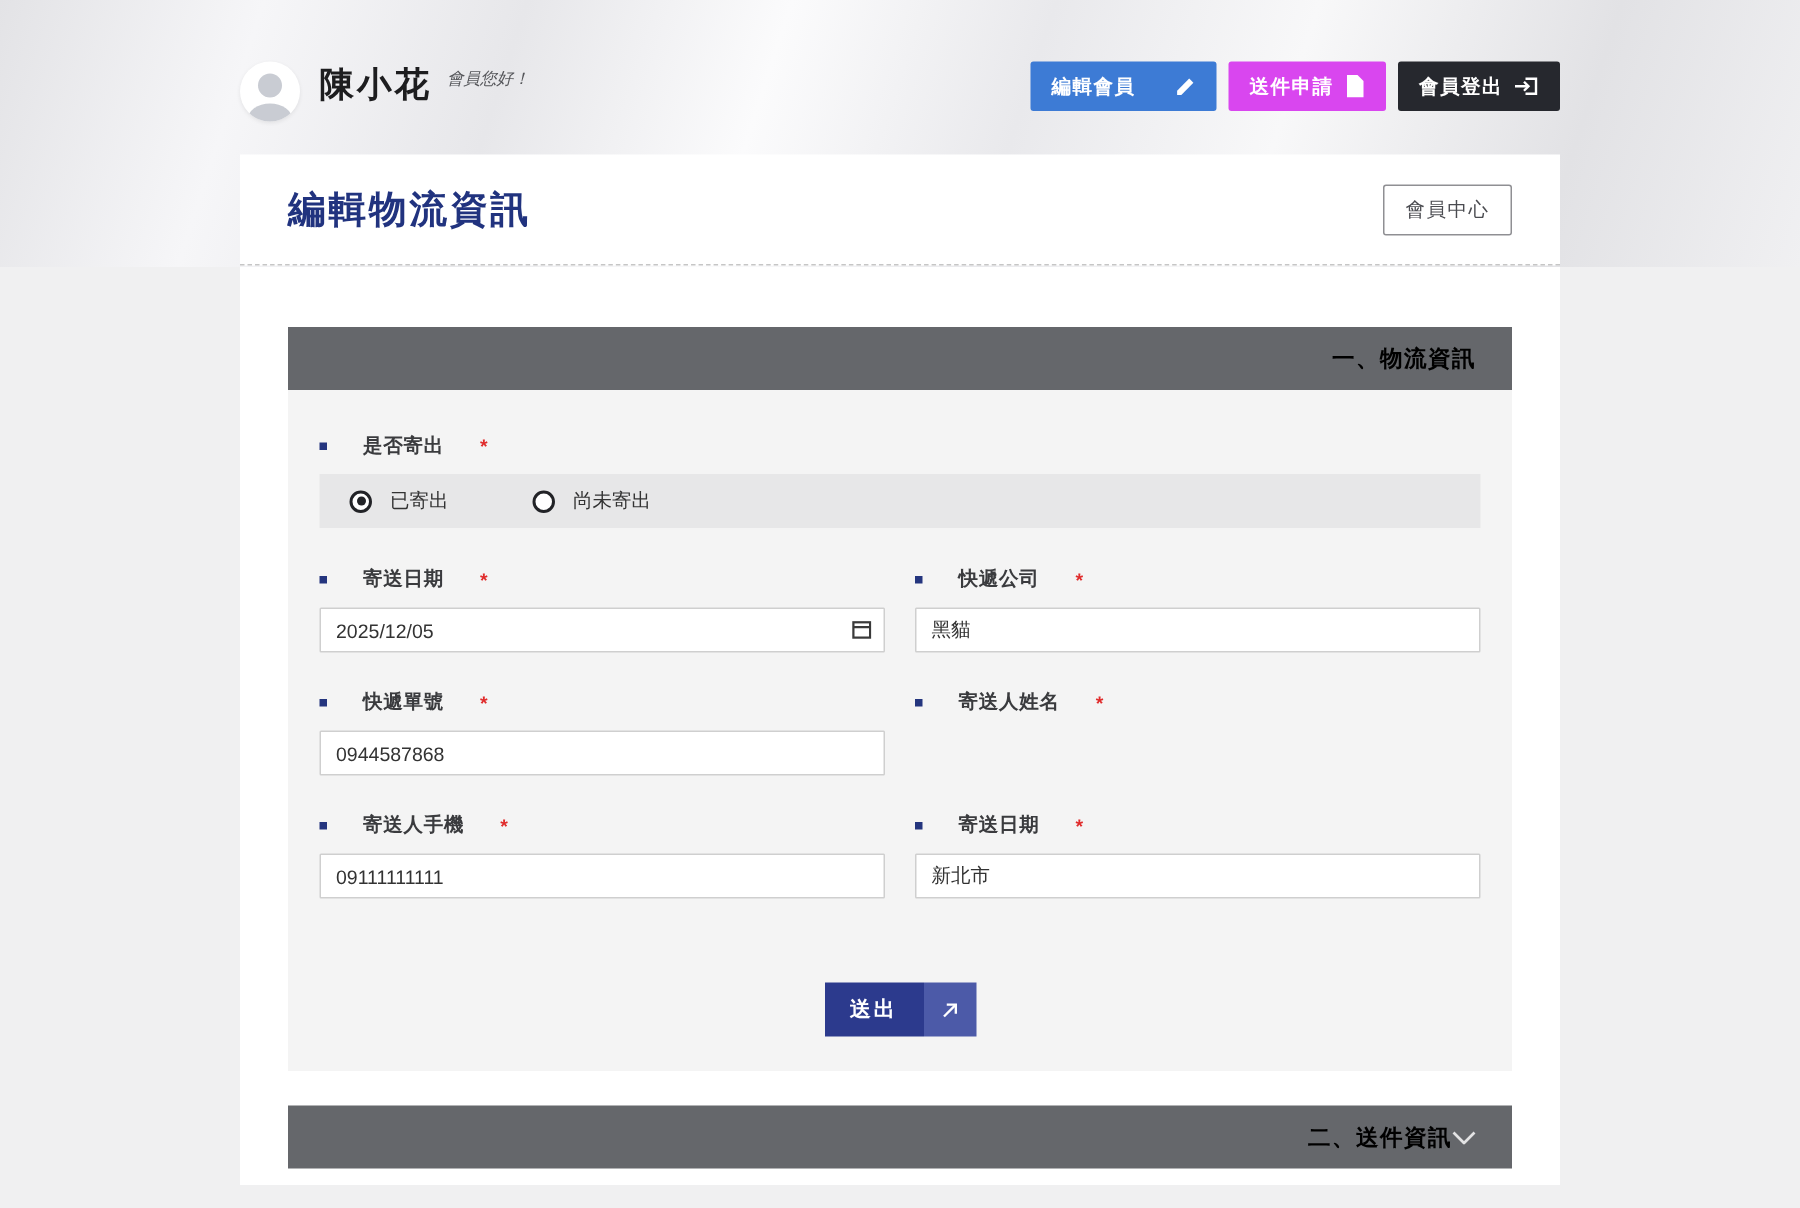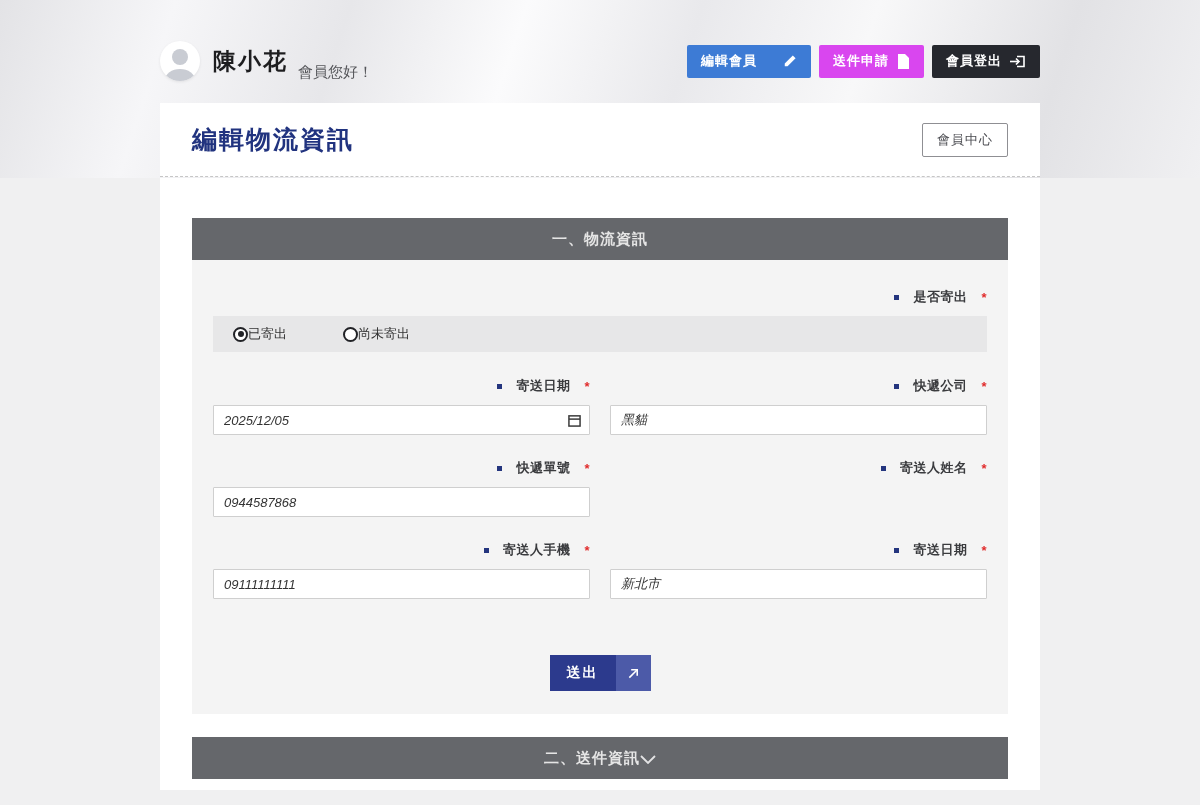--- a/index.html
+++ b/index.html
@@ -13,37 +13,37 @@
   
   .hero {
     position:absolute; top:0; left:0; width:1200px; height:178px;
     background:linear-gradient(108deg,
       #e3e3e6 0%, #f6f6f8 14%, #e7e7ea 28%, #fbfbfc 42%,
       #e9e9ec 56%, #f8f8f9 70%, #e2e2e5 86%, #f0f0f2 100%);
   }
   
   .topbar {
     position:absolute; top:41px; left:160px; width:880px; height:40px;
-    display:flex; align-items:center;
+    display:flex; 
   }
   .avatar {
     width:40px; height:40px; border-radius:50%; background:#ffffff;
     position:relative; overflow:hidden; flex:0 0 auto;
     box-shadow:0 1px 3px rgba(0,0,0,.08);
   }
   .avatar .head {
     position:absolute; top:8px; left:12px; width:16px; height:16px;
     border-radius:50%; background:#c9ccd3;
   }
   .avatar .shoulders {
     position:absolute; bottom:-10px; left:5px; width:30px; height:22px;
     border-radius:50%; background:#c9ccd3;
   }
   .user-name { font-size:23px; font-weight:bold; color:#1d1d1f; margin-left:13px; letter-spacing:2px; }
-  .greeting { font-size:15px; color:#55565a; margin-left:10px; margin-top:23px; }
+  .greeting { font-size:11px; color:#55565a; margin-left:10px; margin-top:4px;font-style:italic; }
   .topbar .spacer { flex:1; }
   .tb-btn {
     height:33px; padding:0 14px; margin-left:8px;
     display:inline-flex; align-items:center; gap:8px;
     border:none; border-radius:2px; cursor:pointer;
     color:#ffffff; font-size:13px; font-weight:bold;
     font-family:inherit; letter-spacing:1px;
   }
   .tb-btn.blue  { background:#3d7bd5;gap:26px; }
   .tb-btn.navy  { background:#d946ef; }
@@ -63,56 +63,55 @@
     padding:7px 14px; font-size:13px; color:#4a4b50; cursor:pointer;
     font-family:inherit; letter-spacing:1px;
   }
 
   
   .main-card {
     position:absolute; top:178px; left:160px; width:880px; height:612px;
     background:#ffffff; padding:40px 32px 0;
   }
   .section-hdr {
-    height:42px; background:#65676b; color:#e5e5e5;
-    display:flex; align-items:center; justify-content:center;
+    height:42px; background:#65676b; color:#000000;
+    display:flex; align-items:center; justify-content:flex-end;
     padding:0 24px; font-size:15px; font-weight:bold; letter-spacing:1px;
     cursor:pointer;
   }
   .form-body {
     background:#f4f4f4; padding:28px 21px 23px;
   }
   .field-label {
-    display:flex; align-items:center; gap:14px;
+    display:flex; align-items:center; gap:24px;
     font-size:13px; font-weight:bold; color:#3a3b3e; margin-bottom:10px;
     letter-spacing:.5px;
-    justify-content:flex-end;
   }
   .sq { width:5px; height:5px; background:#24357e; flex:0 0 auto; }
   .req { color:#e02b2b; font-weight:bold; }
 
   .radio-bar {
     background:#e7e7e8; height:36px; display:flex; align-items:center;
     padding:0 20px; gap:56px; margin-bottom:25px;
   }
-  .radio-opt { display:flex; align-items:center; gap:0; font-size:13px; color:#333; cursor:pointer; }
+  .radio-opt { display:flex; align-items:center; gap:12px; font-size:13px; color:#333; cursor:pointer; }
   .radio-circle {
     width:15px; height:15px; border:2px solid #222327; border-radius:50%;
     background:#fff; position:relative; flex:0 0 auto;
   }
   .radio-circle.selected::after {
     content:""; position:absolute; top:2.5px; left:2.5px;
     width:6px; height:6px; border-radius:50%; background:#222327;
   }
 
   .grid-2 { display:grid; grid-template-columns:1fr 1fr; column-gap:20px; row-gap:24px; margin-bottom:0; }
   .field input {
     width:100%; height:30px; border:1px solid #cfcfcf; border-radius:1px;
     background:#ffffff; font-size:13px; color:#333; padding:0 10px;
-    font-family:inherit; outline:none;font-style:italic;
+    font-family:inherit; outline:none;
   }
   .input-wrap { position:relative; }
   .cal-icon { position:absolute; right:9px; top:8px; pointer-events:none; }
 
   .submit-row { display:flex; justify-content:center; margin-top:56px; margin-bottom:0; }
   .submit-btn {
     display:flex; align-items:flex-end; border:none; padding:0; cursor:pointer;
     background:none; font-family:Liberation Serif, serif;
   }
   .submit-main {

